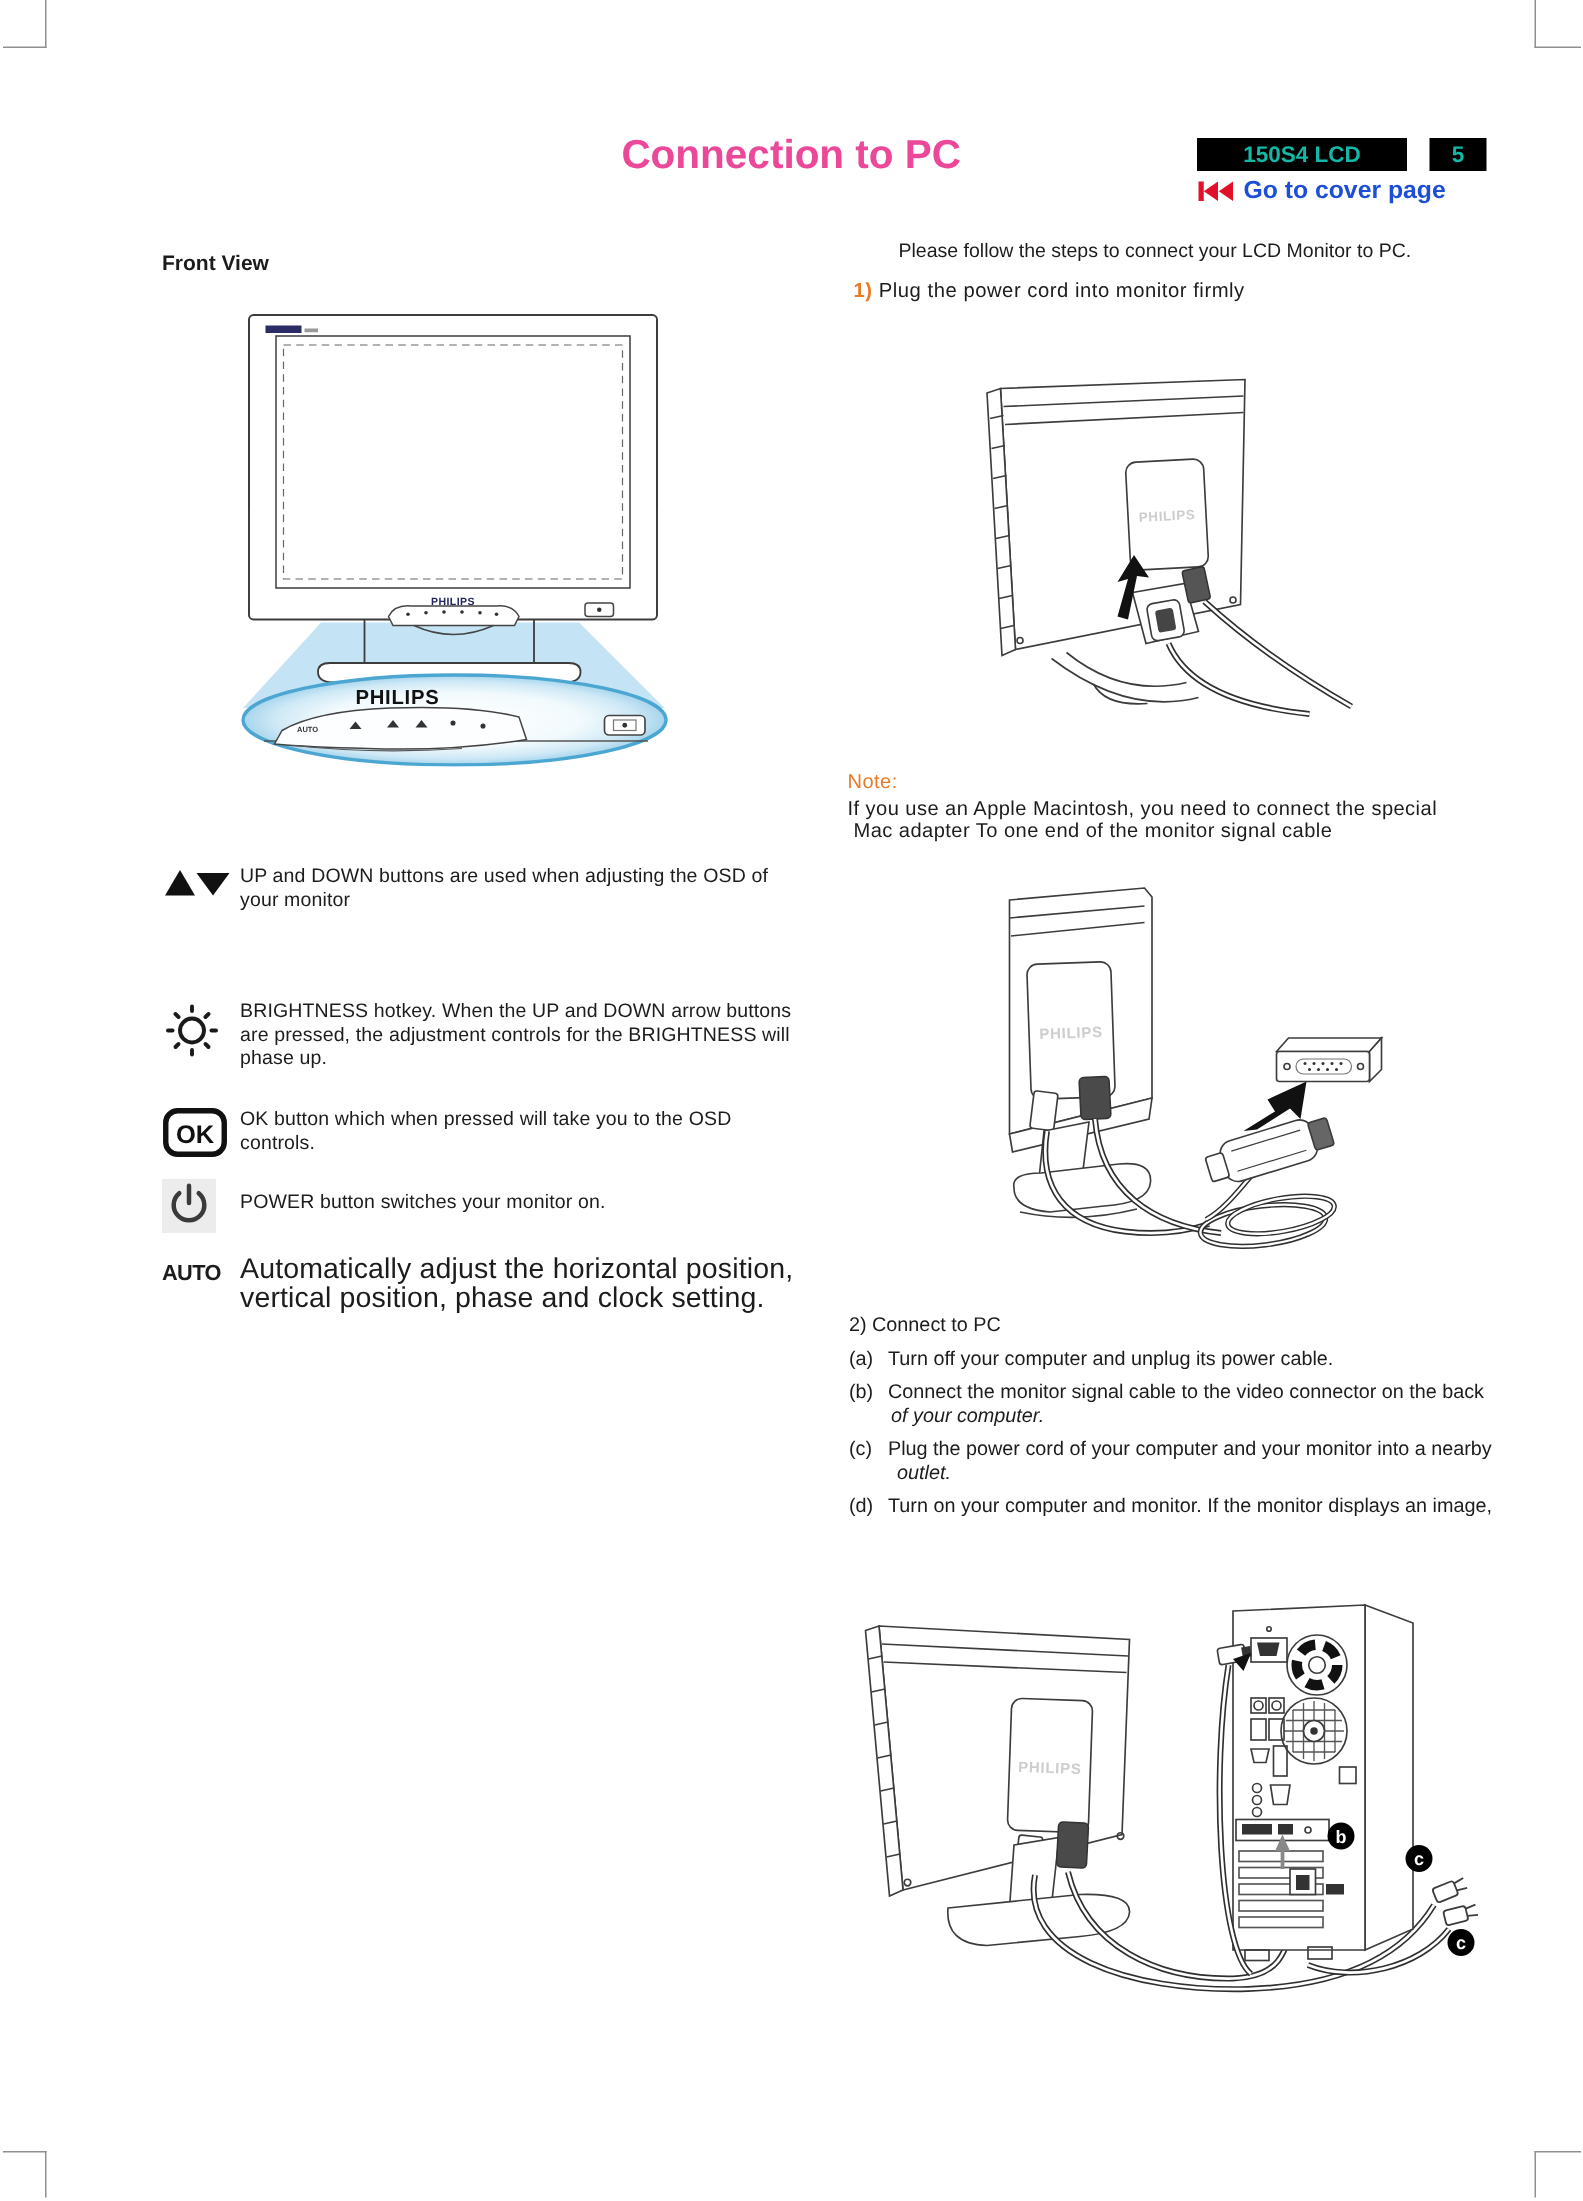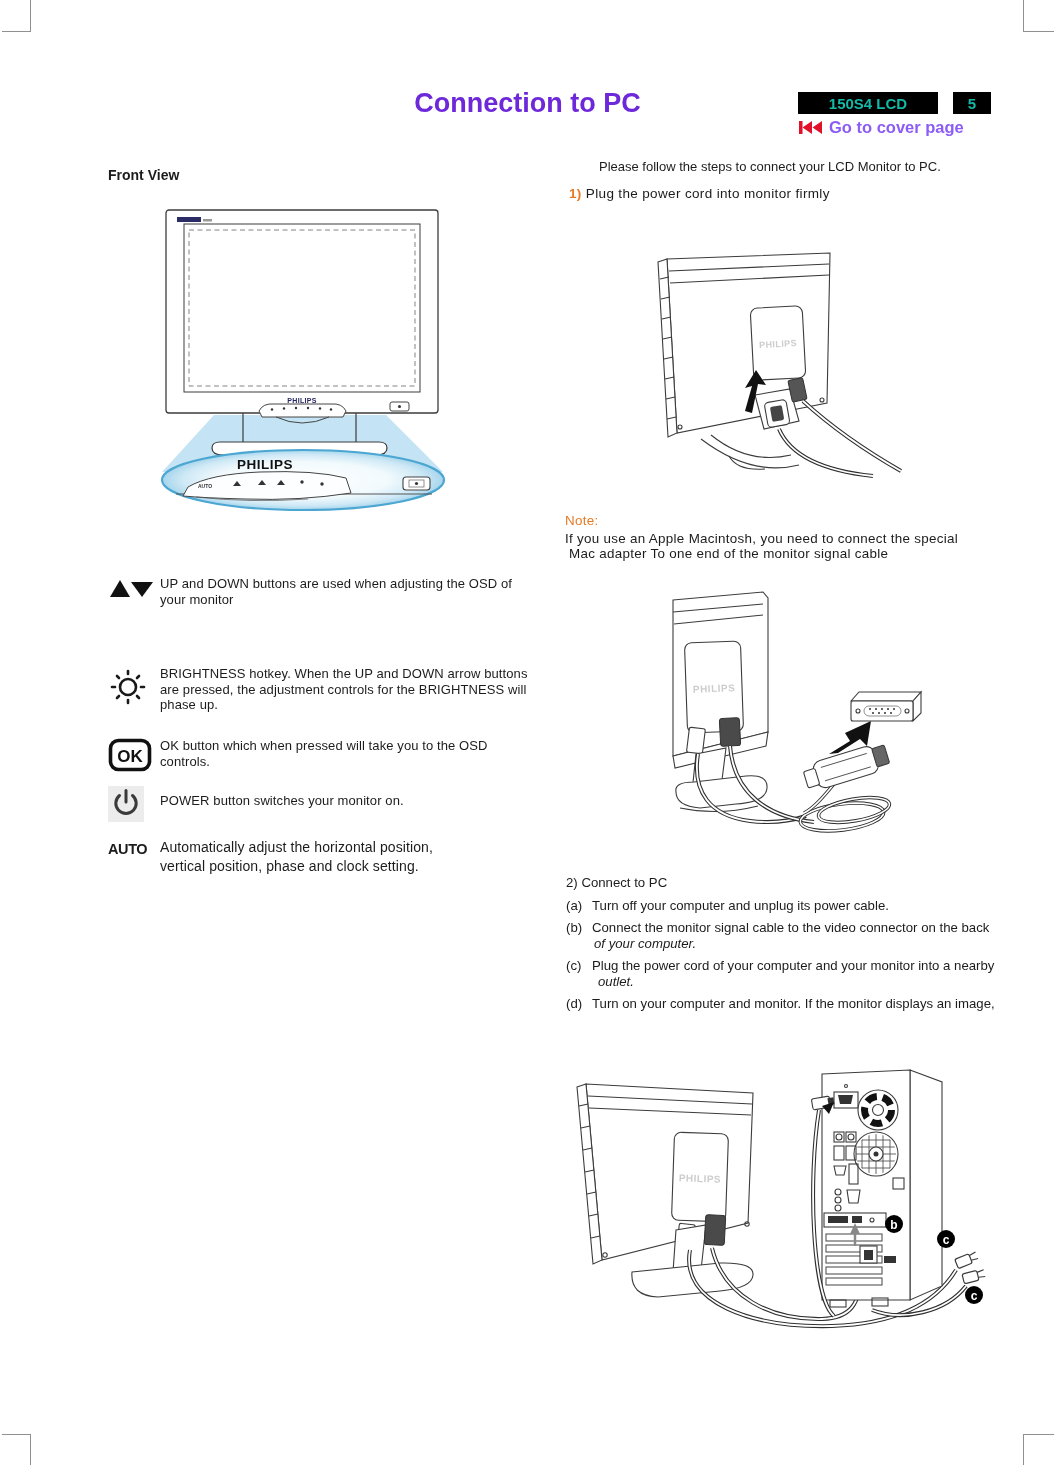--- a/index.html
+++ b/index.html
@@ -6,34 +6,34 @@
   .page{position:relative;width:1055px;height:1467px;background:#fff;overflow:hidden;
         font-family:"Liberation Sans", sans-serif;color:#1c1c1c;}
   
   .crop{position:absolute;}
   .crop.tl{left:2px;top:0;width:28px;height:31px;border-right:1px solid #909090;border-bottom:1px solid #909090;}
   .crop.tr{left:1023px;top:0;width:30px;height:31px;border-left:1px solid #909090;border-bottom:1px solid #909090;}
   .crop.bl{left:2px;top:1434px;width:28px;height:30px;border-right:1px solid #909090;border-top:1px solid #909090;}
   .crop.br{left:1023px;top:1434px;width:30px;height:30px;border-left:1px solid #909090;border-top:1px solid #909090;}
   
   .title{position:absolute;left:0;top:88px;width:1055px;text-align:center;
-         font-size:27px;font-weight:bold;color:#6d28d9;}
+         font-size:27px;font-weight:bold;color:#ec4899;}
   .badge{position:absolute;background:#000;color:#14b8a6;font-weight:bold;font-size:15px;
          display:flex;align-items:center;justify-content:center;}
   .badge.model{left:798px;top:92px;width:140px;height:22px;}
   .badge.pagenum{left:953px;top:92px;width:38px;height:22px;}
   .coverlink{position:absolute;left:798px;top:118px;display:flex;align-items:center;gap:7px;
-             color:#8b5cf6;font-weight:bold;font-size:16.5px;cursor:pointer;}
+             color:#1d4ed8;font-weight:bold;font-size:16.5px;cursor:pointer;}
   
   .front-heading{position:absolute;left:108px;top:167px;font-size:14px;font-weight:bold;}
   .illus{position:absolute;}
   .ctl{position:absolute;left:108px;width:452px;display:flex;}
   .ctl .ico{width:52px;flex:none;}
   .ctl .txt{font-size:13px;line-height:15.5px;letter-spacing:0.1px;}
-  .ctl.auto .txt{font-size:14px;line-height:18.5px;}
+  .ctl.auto .txt{font-size:19px;line-height:18.5px;}
   .auto-label{font-size:14.5px;font-weight:bold;letter-spacing:-0.4px;margin-top:3px;}
   
   .intro{position:absolute;left:599px;top:159px;font-size:13px;}
   .step1{position:absolute;left:569px;top:186px;font-size:13.5px;letter-spacing:0.35px;}
   .orange{color:#E87A25;font-weight:bold;}
   .note{position:absolute;left:565px;top:513px;font-size:13.4px;letter-spacing:0.3px;}
   .note .nlabel{font-weight:normal;margin-bottom:3px;}
   .note .nline{line-height:15px;white-space:pre;}
   .steps{position:absolute;left:566px;top:875px;width:452px;font-size:13.2px;}
   .steps .s-head{margin-bottom:8px;}

